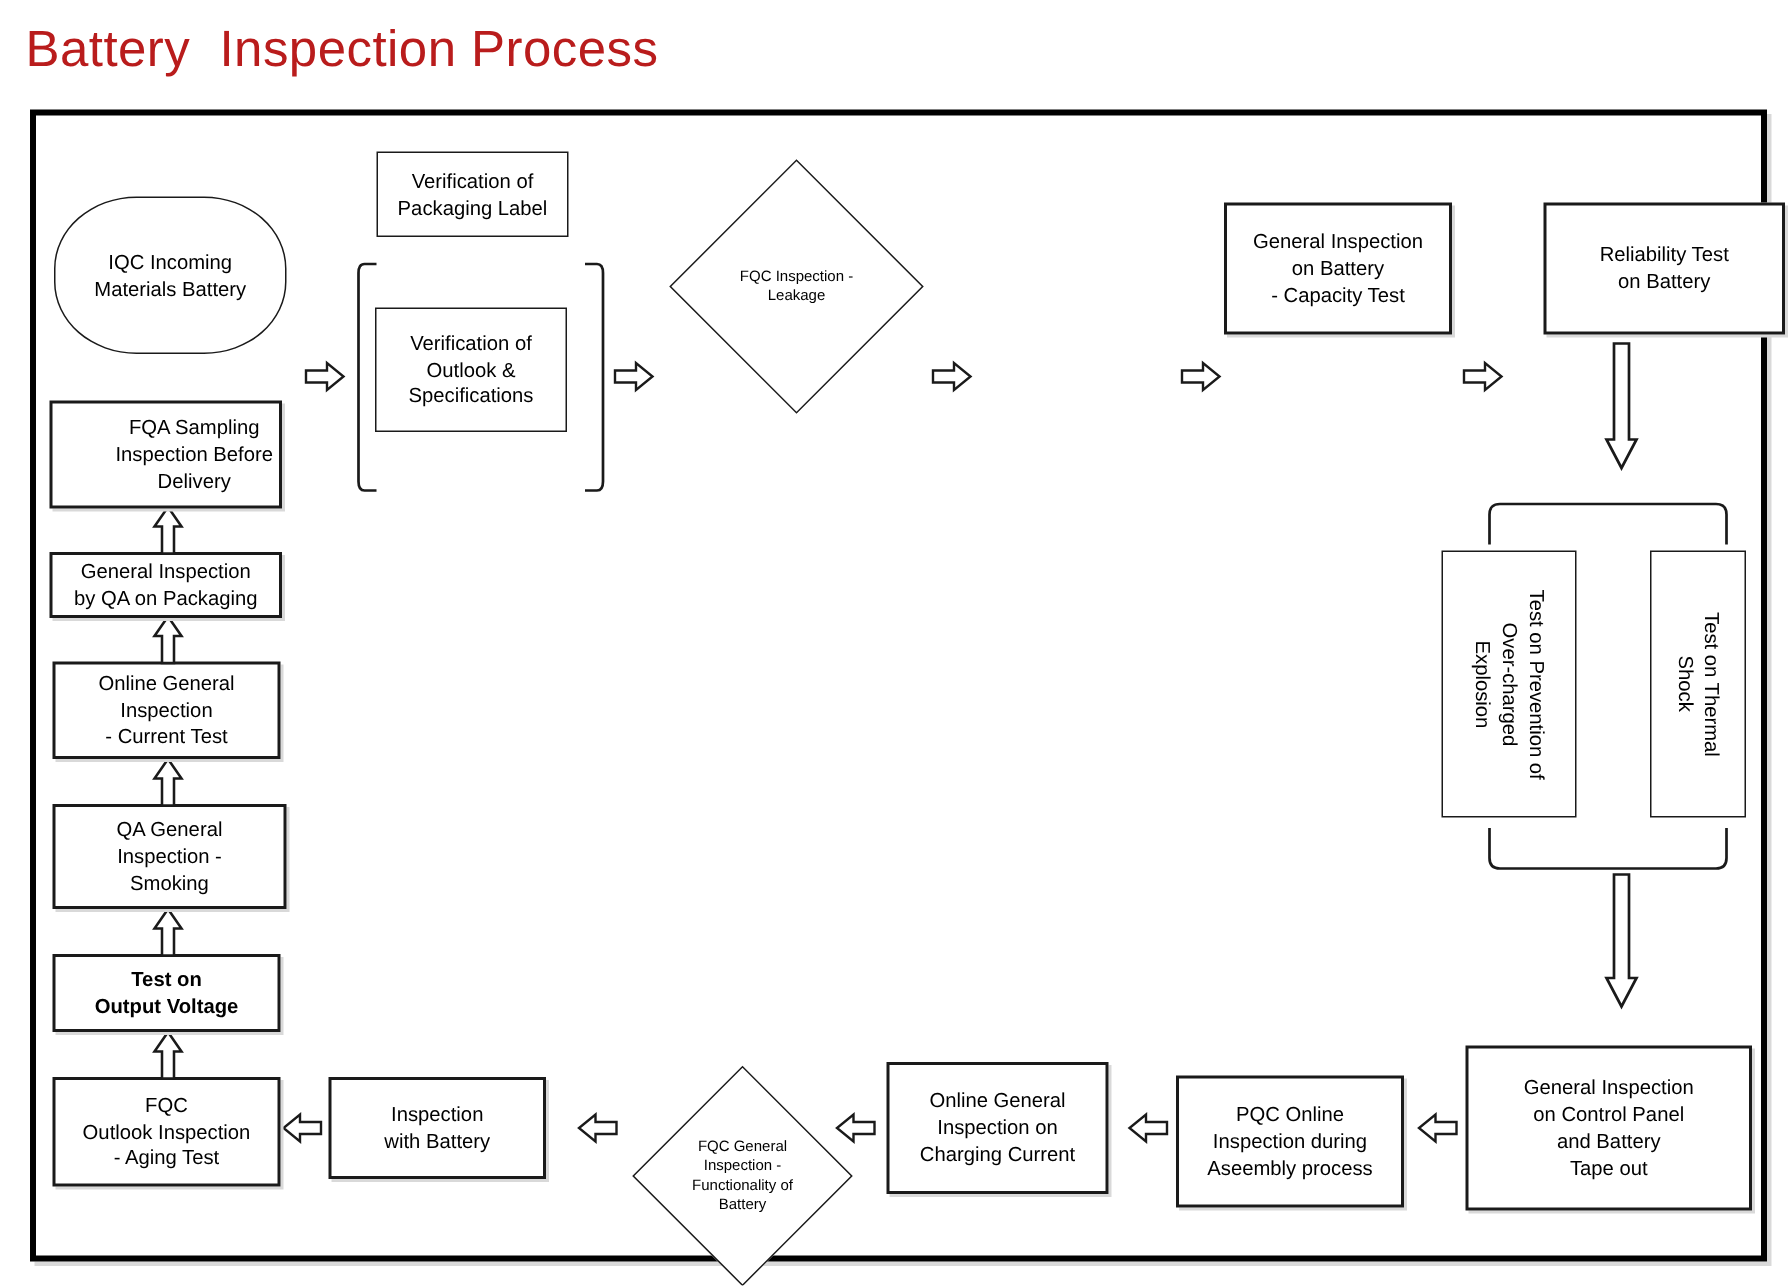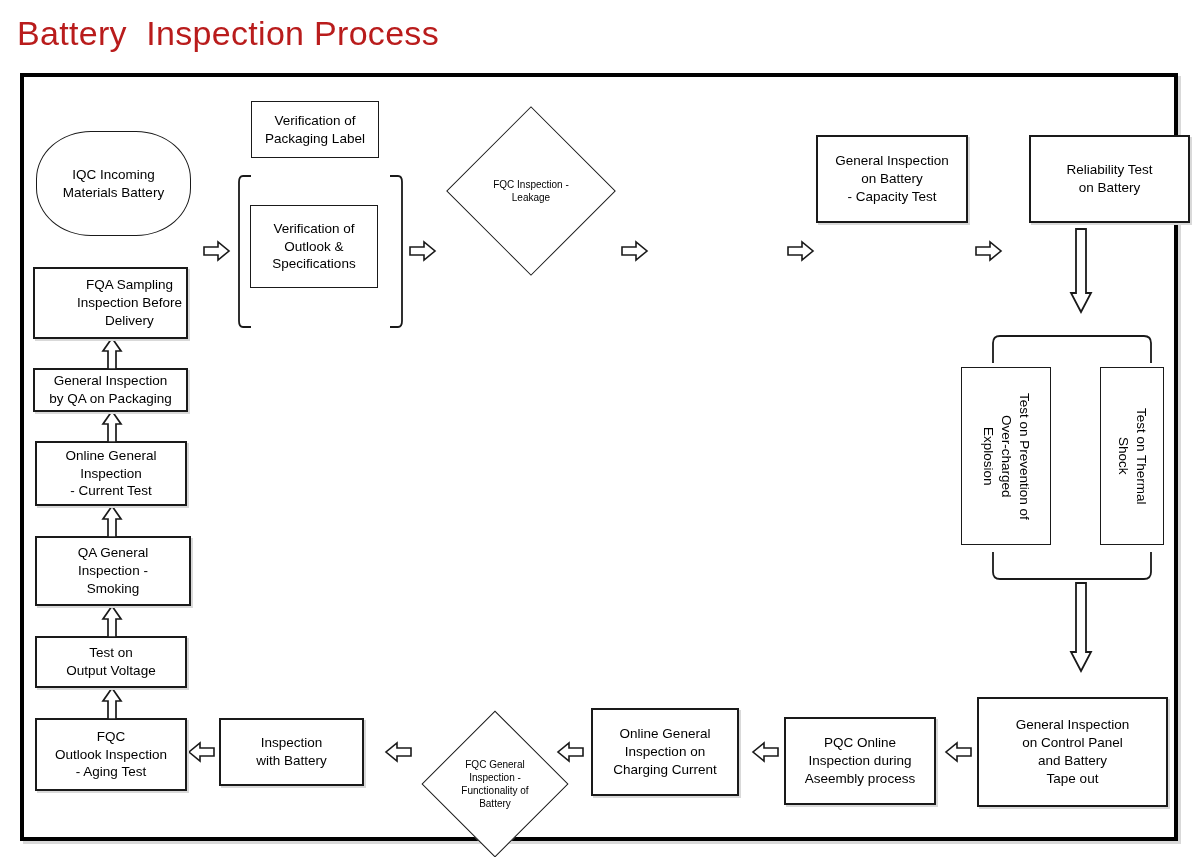--- a/index.html
+++ b/index.html
@@ -284,21 +284,21 @@
 - Aging Test</span>
   </div>
 
   <div class="arrow" style="left:78px; top:611px;">
     <svg width="20" height="32" viewBox="0 0 20 32">
       <polygon points="10,0 19,13 14,13 14,31 6,31 6,13 1,13" fill="#ffffff" stroke="#1a1a1a" stroke-width="1.7"></polygon>
     </svg>
   </div>
 
   <div class="node" style="left:11px; top:559px; width:152px; height:52px;">
-    <span class="nlabel" style="white-space:pre-line;">Test on
+    <span class="nlabel" style="white-space:pre-line;font-weight:bold;">Test on
 Output Voltage</span>
   </div>
 
   <div class="arrow" style="left:78px; top:529px;">
     <svg width="20" height="32" viewBox="0 0 20 32">
       <polygon points="10,0 19,13 14,13 14,31 6,31 6,13 1,13" fill="#ffffff" stroke="#1a1a1a" stroke-width="1.7"></polygon>
     </svg>
   </div>
 
   <div class="node" style="left:11px; top:459px; width:156px; height:70px;">

